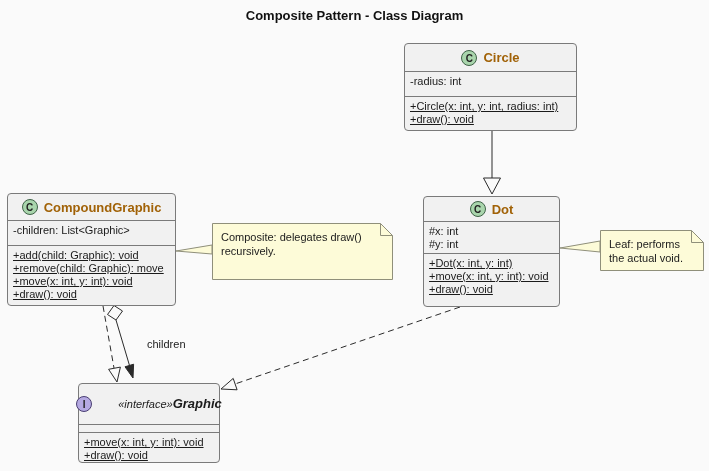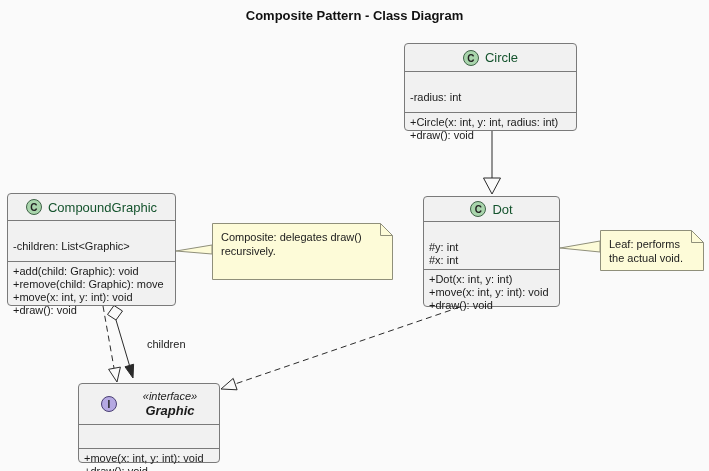--- a/index.html
+++ b/index.html
@@ -16,32 +16,32 @@
   }
   svg.connectors{position:absolute;left:0;top:0;pointer-events:none;}
   .uml-class{
     position:absolute;box-sizing:border-box;
     background:#f1f1f1;border:1px solid #7a7a7a;border-radius:4px;
   }
   .cls-header{
     box-sizing:border-box;border-bottom:1px solid #7a7a7a;
     display:flex;align-items:center;justify-content:center;gap:6px;
   }
-  .cls-name{font-size:13px;font-weight:normal;color:#14532d;}
-  .cls-attrs{box-sizing:border-box;border-bottom:1px solid #7a7a7a;padding:3px 5px 0 5px;margin-top:16px;}
-  .cls-methods{box-sizing:border-box;padding:3px 5px 0 5px;}
+  .cls-name{font-size:13px;font-weight:bold;color:#a16207;}
+  .cls-attrs{box-sizing:border-box;border-bottom:1px solid #7a7a7a;padding:3px 5px 0 5px;}
+  .cls-methods{box-sizing:border-box;padding:3px 5px 0 5px;text-decoration:underline;}
   .member{font-size:11px;line-height:13px;white-space:nowrap;color:#1b1b1b;}
   .icon{
     width:16px;height:16px;border-radius:50%;flex:0 0 16px;
     font-size:10px;font-weight:bold;line-height:16px;text-align:center;
     box-sizing:border-box;color:#222;
   }
   .class-icon{background:#a9d5ac;border:1px solid #3f6247;}
   .iface-icon{background:#b5a9e2;border:1px solid #4a3f73;}
-  .graphic-header .hdr-text{display:flex;flex-direction:column;align-items:center;margin-left:20px;}
+  .graphic-header .hdr-text{display:flex;flex-direction:row;align-items:center;margin-left:20px;}
   .stereotype{font-size:11px;font-style:italic;line-height:13px;}
   .iface-name{font-size:13px;font-weight:bold;font-style:italic;line-height:16px;}
   .note{position:absolute;}
   .note svg{position:absolute;left:0;top:0;}
   .note-text{position:absolute;left:9px;top:7px;font-size:11px;line-height:14px;white-space:nowrap;}
   .children-label{position:absolute;left:147px;top:338px;font-size:11px;color:#1b1b1b;}
 </style>
 </head>
 <body>
 
@@ -93,22 +93,22 @@
       <div class="member">+draw(): void</div>
     </div>
   </div>
 
   <div class="uml-class" style="left:423px;top:196px;width:137px;height:111px;">
     <div class="cls-header" style="height:25px;">
       <span class="icon class-icon">C</span>
       <span class="cls-name">Dot</span>
     </div>
     <div class="cls-attrs" style="height:32px;">
+      <div class="member">#x: int</div>
       <div class="member">#y: int</div>
-      <div class="member">#x: int</div>
     </div>
     <div class="cls-methods">
       <div class="member">+Dot(x: int, y: int)</div>
       <div class="member">+move(x: int, y: int): void</div>
       <div class="member">+draw(): void</div>
     </div>
   </div>
 
   <div class="uml-class" style="left:7px;top:193px;width:169px;height:113px;">
     <div class="cls-header" style="height:27px;">

